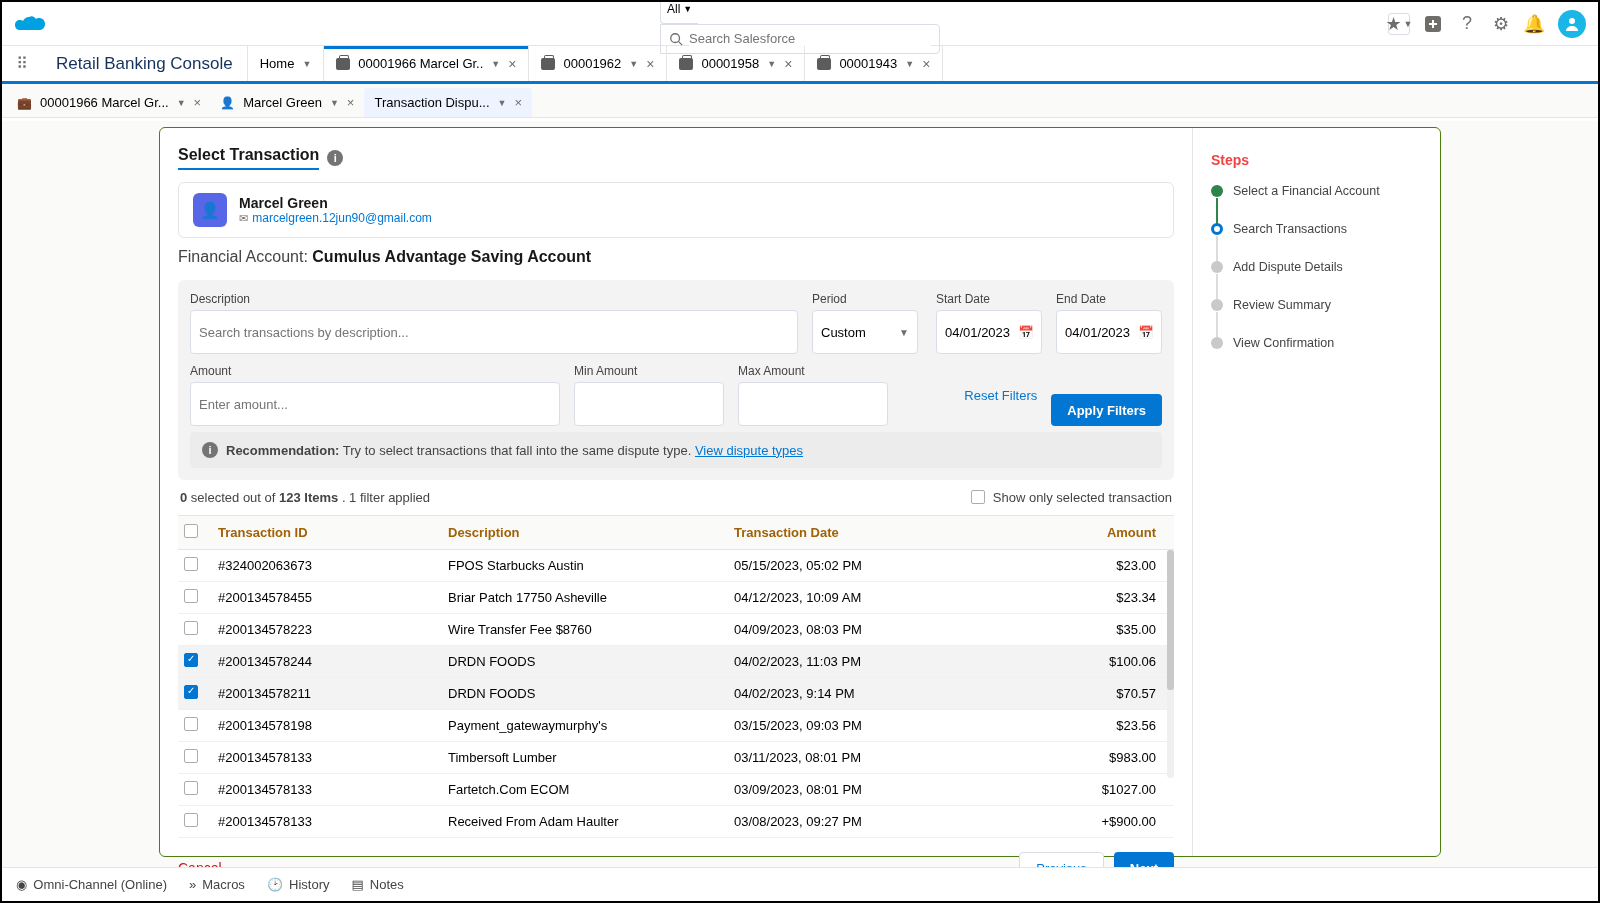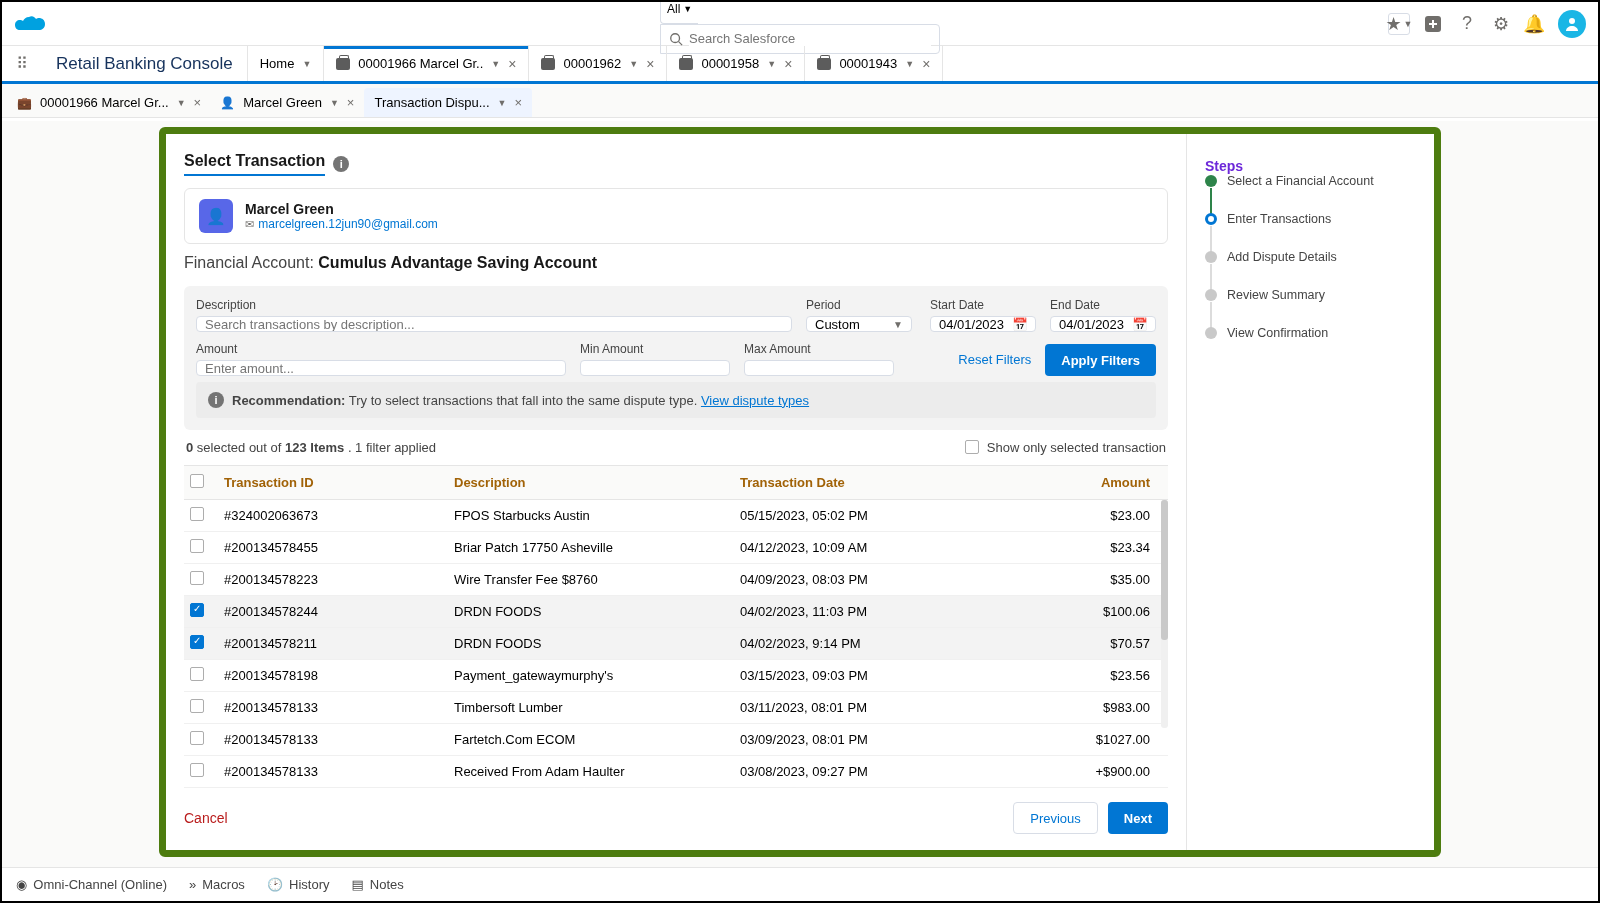--- a/index.html
+++ b/index.html
@@ -34,42 +34,42 @@
 
 .subtabs { height: 34px; display: flex; align-items: stretch; border-bottom: 1px solid #e5e5e5; background: #fafaf9; padding-left: 6px; }
 .subtab { display: flex; align-items: center; gap: 8px; padding: 0 10px; font-size: 13px; cursor: pointer; border-radius: 4px 4px 0 0; margin-top: 4px; }
 .subtab.active { background: #eef4ff; }
 .subtab .si { width: 14px; height: 14px; display: flex; align-items: center; justify-content: center; font-size: 12px; color: #5c5c5c; }
 .subtab .dd { font-size: 9px; color: #706e6b; }
 .subtab .x { font-size: 13px; color: #706e6b; }
 
 
 .main { position: absolute; top: 119px; bottom: 34px; left: 0; right: 0; background: #fafaf9; display: flex; justify-content: center; }
-.card { width: 1282px; background: #fff; border: 7px solid #4d7c0f; border-radius: 6px; margin-top: 6px; display: flex; height: 730px; }
+.card { width: 1282px; background: #fff; border: 1px solid #4d7c0f; border-radius: 6px; margin-top: 6px; display: flex; height: 730px; }
 .card-left { flex: 1; padding: 18px 18px 0 18px; display: flex; flex-direction: column; }
 .card-right { width: 248px; border-left: 1px solid #e5e5e5; padding: 24px 18px; }
 
 .sec-title { display: flex; align-items: center; gap: 8px; margin-bottom: 12px; }
 .sec-title h2 { font-size: 16px; font-weight: 700; color: #181818; border-bottom: 2px solid #0176d3; padding-bottom: 4px; }
 .info-i { width: 16px; height: 16px; border-radius: 50%; background: #747474; color: #fff; font-size: 11px; display: flex; align-items: center; justify-content: center; font-weight: 700; }
 
 .cust-card { display: inline-flex; border: 1px solid #e5e5e5; border-radius: 6px; padding: 10px 14px; gap: 12px; align-items: center; margin-bottom: 10px; }
 .cust-icn { width: 34px; height: 34px; background: #5867e8; border-radius: 6px; display: flex; align-items: center; justify-content: center; color: #fff; font-size: 16px; }
 .cust-name { font-size: 14px; font-weight: 700; color: #181818; }
 .cust-email { font-size: 12px; color: #0176d3; display: flex; align-items: center; gap: 4px; }
 .cust-email .env { font-size: 11px; color: #706e6b; }
 
 .fin-line { font-size: 16px; color: #444; margin-bottom: 14px; }
 .fin-line b { color: #181818; }
 
 .filters { background: #f3f3f3; border-radius: 6px; padding: 12px; }
 .frow { display: flex; gap: 14px; margin-bottom: 10px; align-items: flex-end; }
 .fld { display: flex; flex-direction: column; gap: 4px; }
 .fld label { font-size: 12px; color: #444; }
-.fld select, .fld input, .date-inp { height: 16px; border: 1px solid #d8dde6; border-radius: 4px; background: #fff; padding: 0 8px; font-size: 13px; outline: none; }
+.fld select, .fld input, .date-inp { height: 44px; border: 1px solid #d8dde6; border-radius: 4px; background: #fff; padding: 0 8px; font-size: 13px; outline: none; }
 .date-inp { display: flex; align-items: center; gap: 8px; width: 106px; justify-content: space-between; }
 .frow .link { color: #0176d3; font-size: 13px; cursor: pointer; align-self: center; }
 .btn-primary { background: #0176d3; color: #fff; border: none; height: 32px; padding: 0 16px; border-radius: 4px; font-size: 13px; cursor: pointer; font-weight: 600; }
 .btn-sec { background: #fff; border: 1px solid #d8dde6; height: 32px; padding: 0 16px; border-radius: 4px; font-size: 13px; cursor: pointer; color: #0176d3; }
 
 .reco { background: #ececec; border-radius: 4px; padding: 10px 12px; font-size: 13px; display: flex; align-items: center; gap: 8px; color: #444; margin-top:6px; }
 .reco .ri { width: 16px; height: 16px; border-radius: 50%; background: #747474; color: #fff; font-size: 11px; display: flex; align-items: center; justify-content: center; font-weight: 700; }
 .reco a { color: #0176d3; text-decoration: underline; }
 
 .sel-bar { display: flex; align-items: center; justify-content: space-between; padding: 10px 2px; font-size: 13px; color: #444; }
@@ -84,21 +84,21 @@
 .trow { height: 32px; border-bottom: 1px solid #f0f0f0; }
 .trow.sel { background: #f3f3f3; }
 .amt { text-align: right; padding-right: 18px !important; }
 .scrollbar-fake { position:absolute; right:0; top:34px; bottom:60px; width:7px; background:#f0f0f0; border-radius:3px;}
 .scrollbar-thumb { position:absolute; top:0; width:7px; background:#c9c9c9; border-radius:3px; height:140px;}
 
 .footer-row { display: flex; align-items: center; justify-content: space-between; padding: 14px 0 18px 0; margin-top: auto; }
 .footer-row .cancel { color: #b91c1c; font-size: 14px; cursor: pointer; }
 
 
-.steps-title { font-size: 14px; font-weight: 600; color: #6d28d9; margin-bottom: 0; }
+.steps-title { font-size: 14px; font-weight: 600; color: #ef4444; margin-bottom: 16px; }
 .step { display: flex; align-items: flex-start; gap: 10px; margin-bottom: 0; position: relative; padding-bottom: 24px; }
 .step:last-child { padding-bottom: 0; }
 .step::before { content: ""; position: absolute; left: 5px; top: 14px; bottom: -2px; width: 1.5px; background: #dcdcdc; }
 .step:last-child::before { display: none; }
 .step .dot { width: 12px; height: 12px; border-radius: 50%; background: #c9c9c9; z-index: 1; margin-top: 1px; flex-shrink: 0; }
 .step.done .dot { background: #2e844a; }
 .step.done::before { background: #2e844a; }
 .step.current .dot { background: #fff; border: 3px solid #0176d3; width: 12px; height: 12px; box-sizing: border-box; }
 .step .lbl { font-size: 12.5px; color: #444; }
 
@@ -365,21 +365,21 @@
 
     <div class="card-right">
       <div class="steps-title">Steps</div>
       <div id="steps-list">
           <div class="step done">
             <span class="dot"></span>
             <span class="lbl">Select a Financial Account</span>
           </div>
           <div class="step current">
             <span class="dot"></span>
-            <span class="lbl">Enter Transactions</span>
+            <span class="lbl">Search Transactions</span>
           </div>
           <div class="step ">
             <span class="dot"></span>
             <span class="lbl">Add Dispute Details</span>
           </div>
           <div class="step ">
             <span class="dot"></span>
             <span class="lbl">Review Summary</span>
           </div>
           <div class="step ">

